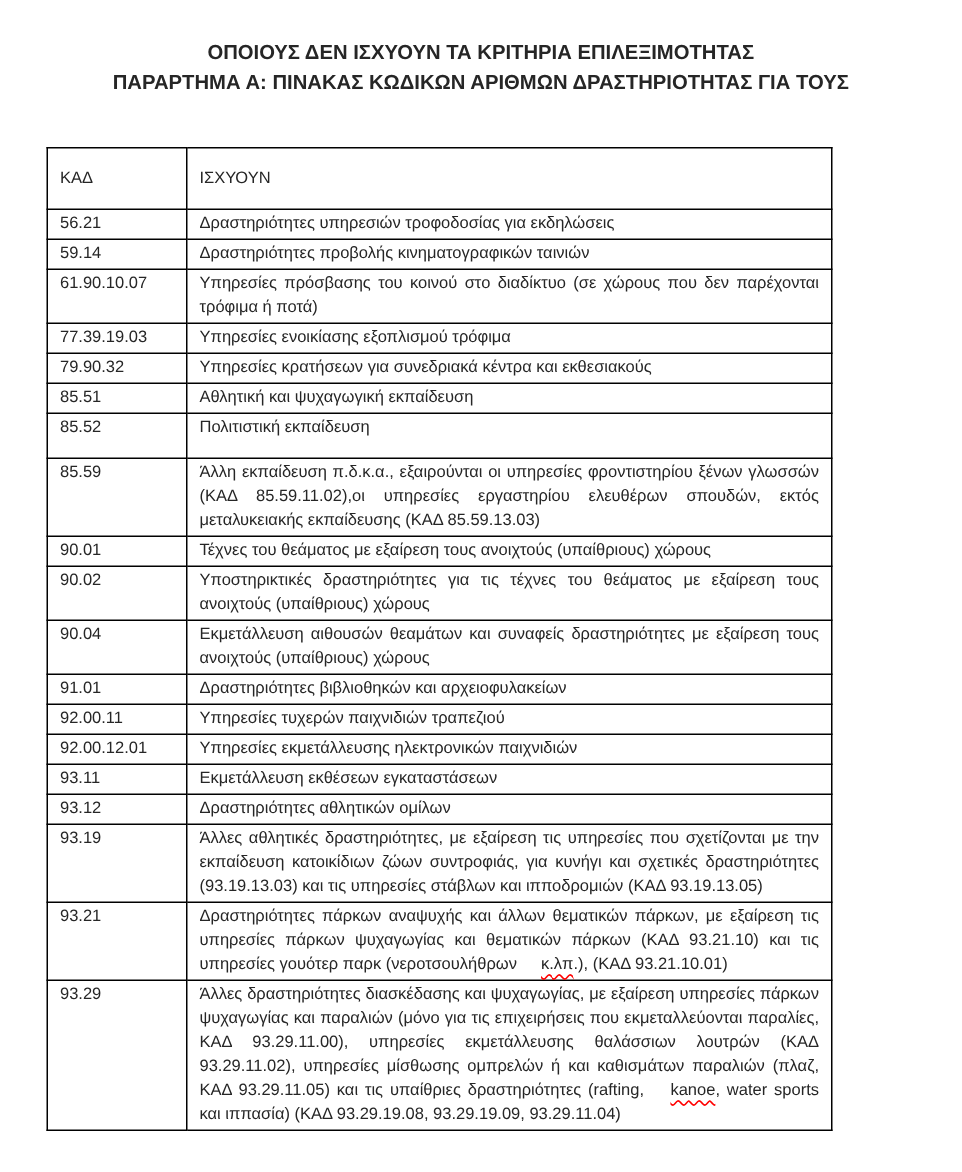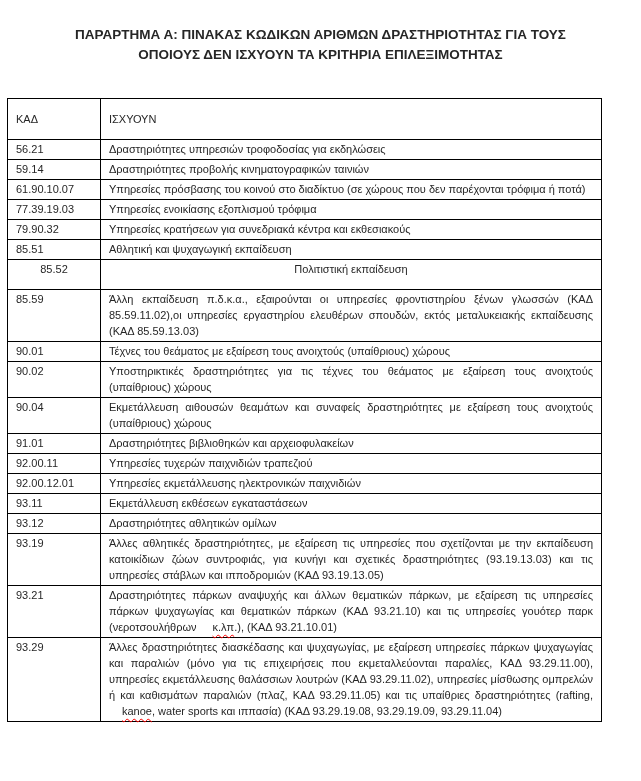--- a/index.html
+++ b/index.html
@@ -29,60 +29,60 @@
     padding: 25px 60px 0 60px;
     text-align: center;
     font-size: 13.5px;
     font-weight: bold;
     line-height: 20px;
     color: var(--text);
   }
   .doc-title .title-line { display: block; }
   table.kad-table {
     position: absolute;
-    left: 7px;
+    left: 31px;
     top: 98px;
-    width: 595px;
+    width: 524px;
     border-collapse: collapse;
     table-layout: fixed;
   }
   .kad-table th, .kad-table td {
     border: 1px solid var(--border);
     font-size: 11px;
     font-weight: normal;
     line-height: 16px;
     padding: 1px 8px 2px 8px;
     vertical-align: top;
     text-align: left;
     color: var(--text);
   }
   .kad-table thead th {
     height: 41px;
     vertical-align: middle;
   }
   .kad-table .col-kad { width: 93px; }
   .kad-table td.col-klados { text-align: justify; }
-  .kad-table tr.tall td { padding-bottom: 12px; text-align: center; }
+  .kad-table tr.tall td { padding-bottom: 12px; }
   .misspell {
     text-decoration-line: underline;
     text-decoration-style: wavy;
     text-decoration-color: var(--spell);
     text-decoration-thickness: 1px;
     text-underline-offset: 2.5px;
     margin-left: 13px;
   }
 </style>
 </head>
 <body>
 
 <div class="page">
 
   <h1 class="doc-title">
+    <span class="title-line">ΟΠΟΙΟΥΣ ΔΕΝ ΙΣΧΥΟΥΝ ΤΑ ΚΡΙΤΗΡΙΑ ΕΠΙΛΕΞΙΜΟΤΗΤΑΣ</span>
     <span class="title-line">ΠΑΡΑΡΤΗΜΑ Α: ΠΙΝΑΚΑΣ ΚΩΔΙΚΩΝ ΑΡΙΘΜΩΝ ΔΡΑΣΤΗΡΙΟΤΗΤΑΣ ΓΙΑ ΤΟΥΣ</span>
-    <span class="title-line">ΟΠΟΙΟΥΣ ΔΕΝ ΙΣΧΥΟΥΝ ΤΑ ΚΡΙΤΗΡΙΑ ΕΠΙΛΕΞΙΜΟΤΗΤΑΣ</span>
   </h1>
 
   <table class="kad-table">
     <thead>
       <tr>
         <th class="col-kad">ΚΑΔ</th>
         <th class="col-klados">ΙΣΧΥΟΥΝ</th>
       </tr>
     </thead>
     <tbody>

